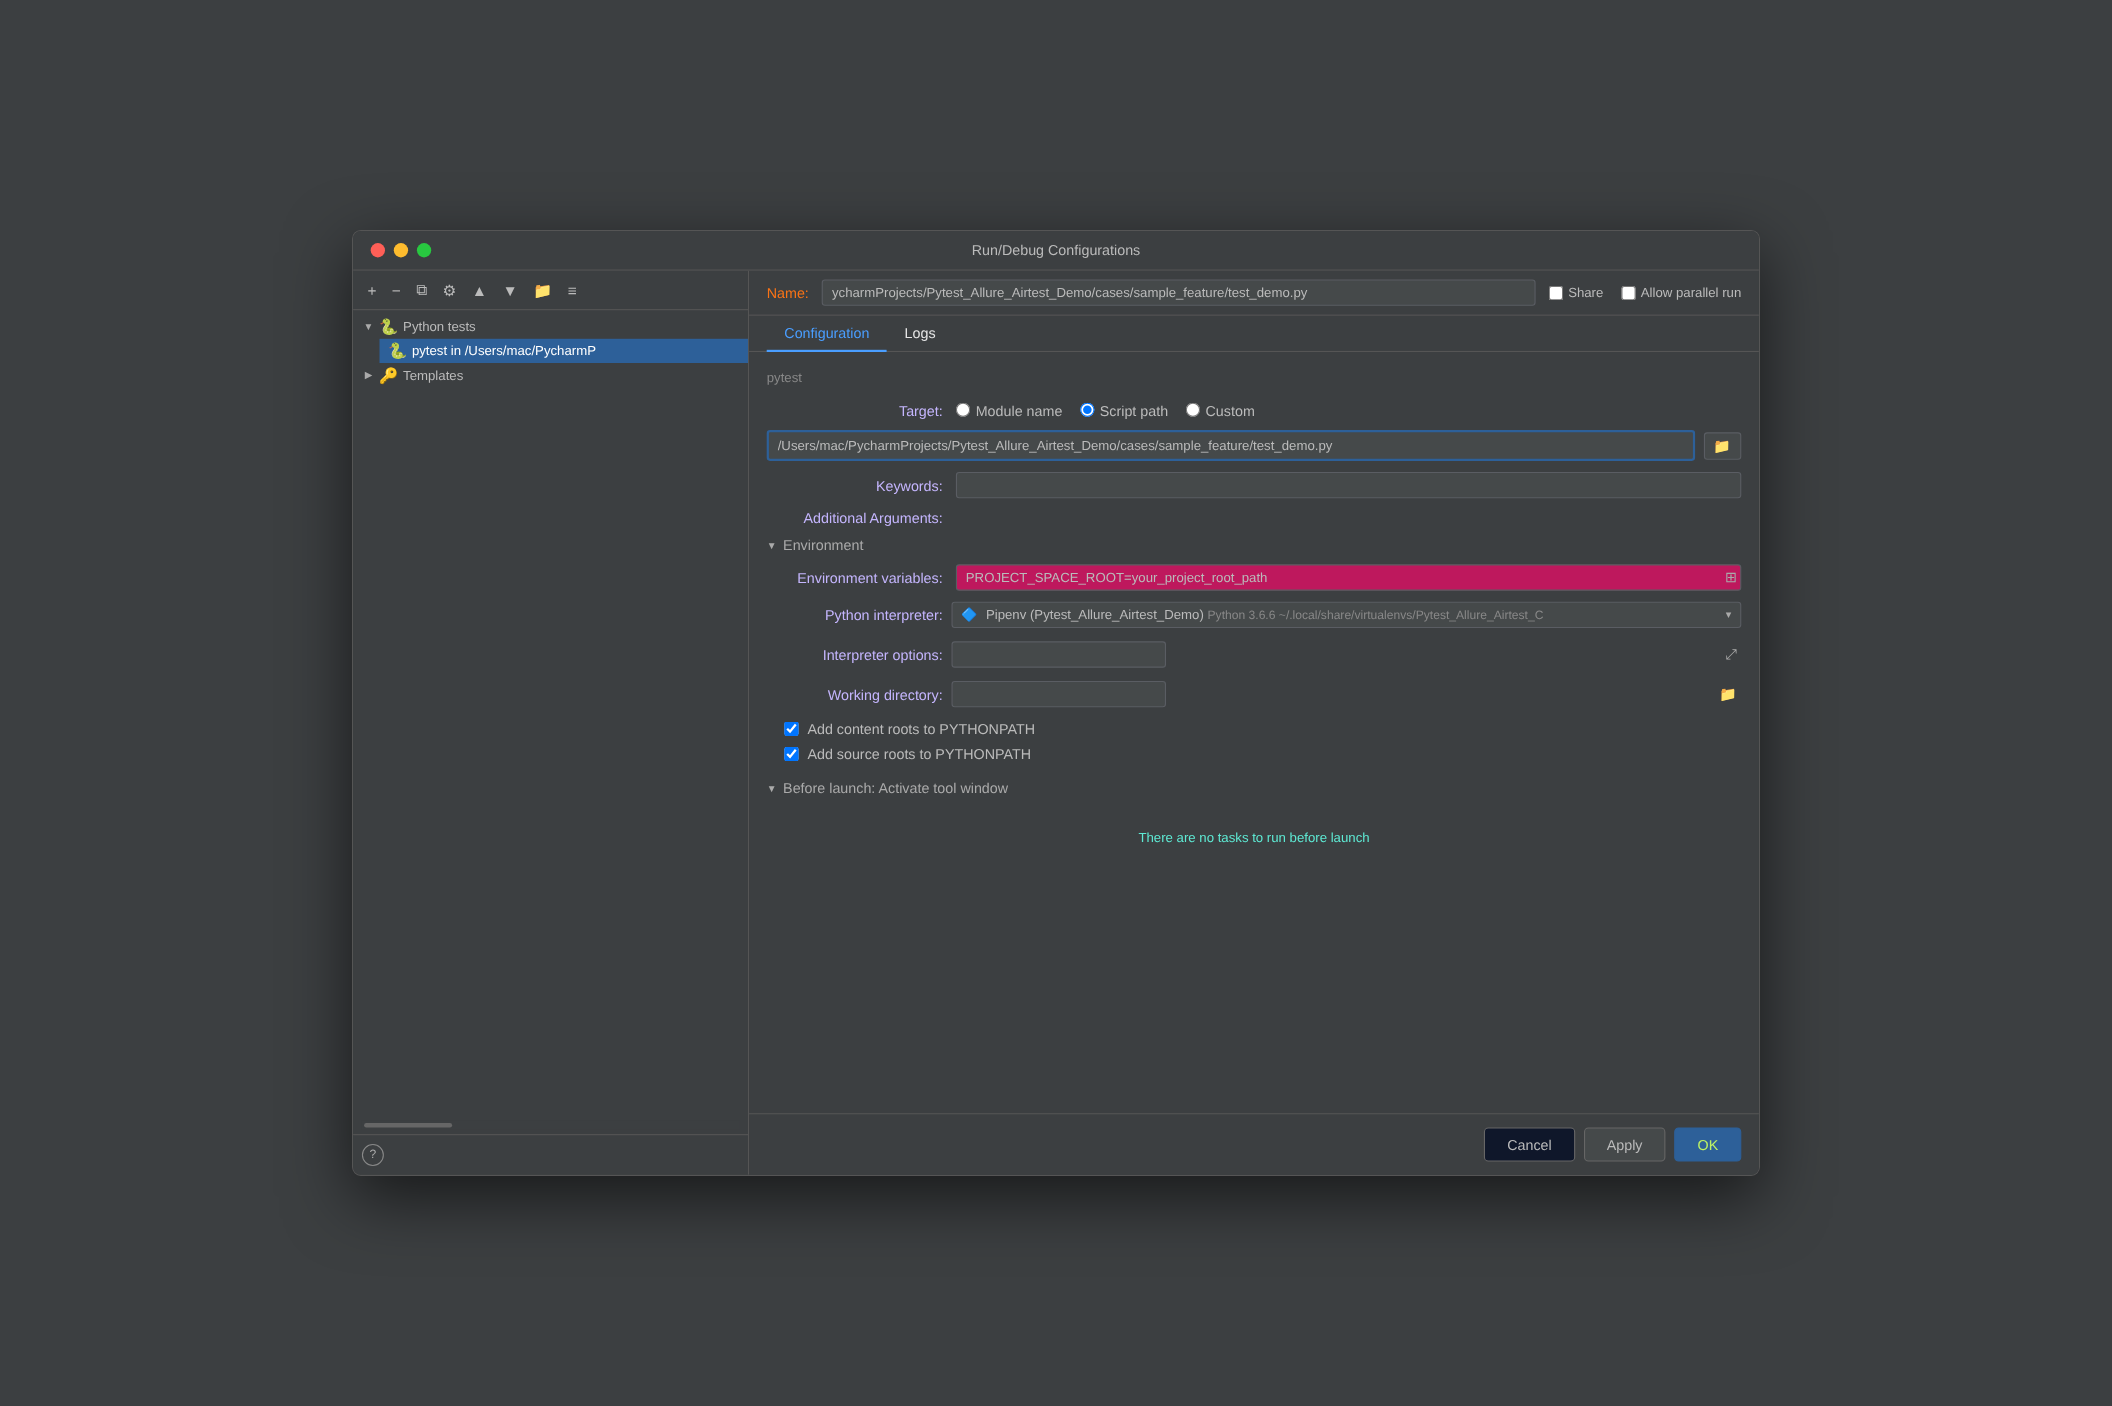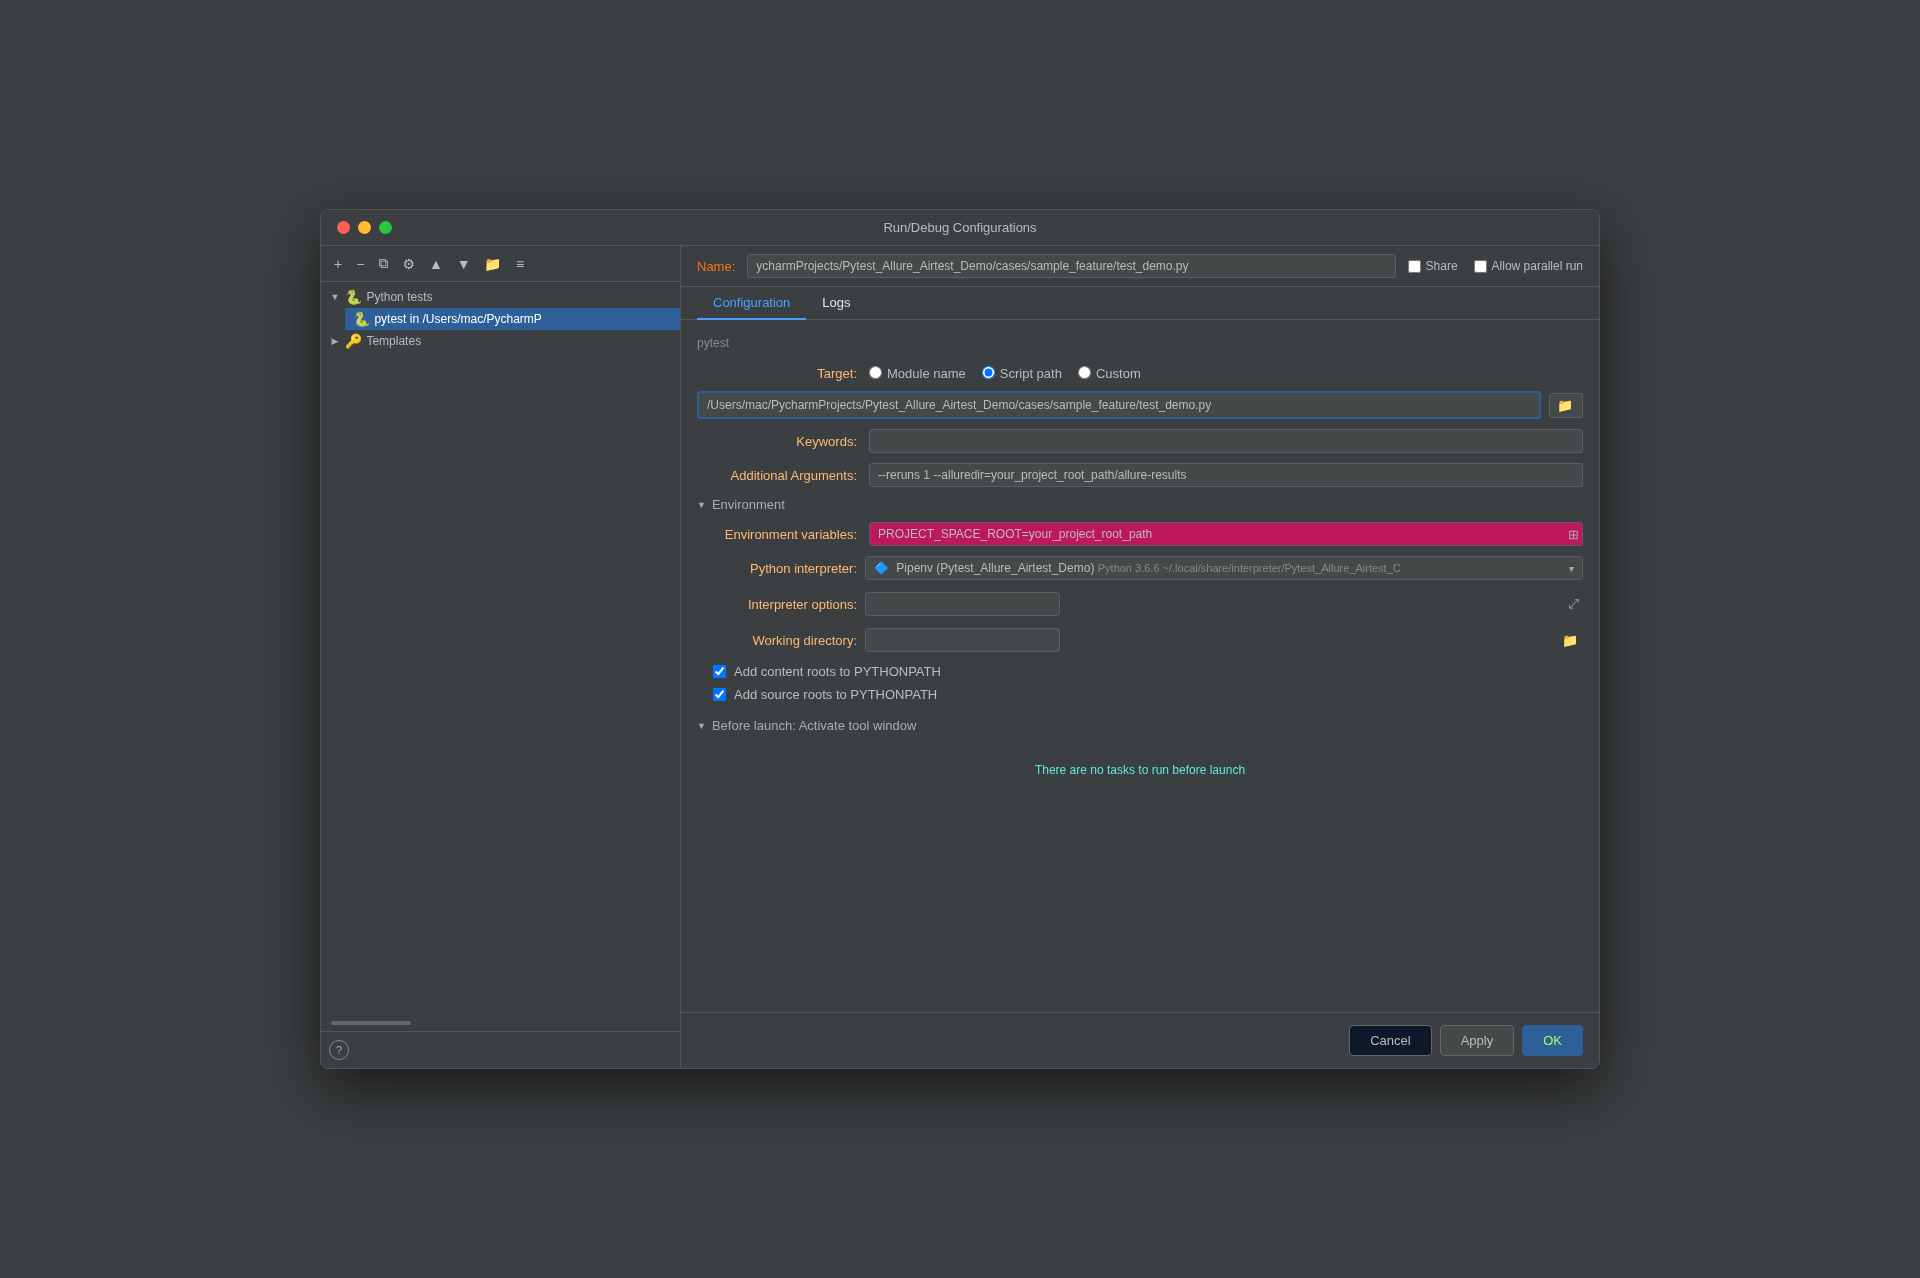--- a/index.html
+++ b/index.html
@@ -200,21 +200,21 @@
       margin-bottom: 12px;
       padding-bottom: 4px;
     }
     .form-row {
       display: flex;
       align-items: center;
       margin-bottom: 10px;
       gap: 12px;
     }
     .form-label {
-      color: #fdba74;
+      color: #c4b5fd;
       font-size: 13px;
       min-width: 160px;
       text-align: right;
     }
     .form-control {
       flex: 1;
       background: #45494a;
       border: 1px solid #5a5d63;
       color: #bbbbbb;
       padding: 4px 8px;
@@ -511,21 +511,20 @@
           <button class="browse-btn">📁</button>
         </div>
 
         <div class="form-row">
           <span class="form-label">Keywords:</span>
           <input class="form-control" type="text" value="" style="">
         </div>
 
         <div class="form-row">
           <span class="form-label">Additional Arguments:</span>
-          <input class="form-control" type="text" value="--reruns 1 --alluredir=your_project_root_path/allure-results" style="">
         </div>
 
         <div class="section-collapse">
           <span class="collapse-arrow">▼</span>
           <span>Environment</span>
         </div>
 
         <div class="env-row">
           <span class="form-label">Environment variables:</span>
           <div class="env-input-wrapper">
@@ -533,21 +532,21 @@
             <button class="env-btn">⊞</button>
           </div>
         </div>
 
         <div class="interpreter-row">
           <span class="form-label">Python interpreter:</span>
           <div class="interpreter-select">
             <span>
               <span class="interp-icon">🔷</span>
               <span class="interp-text">Pipenv (Pytest_Allure_Airtest_Demo)</span>
-              <span class="interp-text" style="color:#888; font-size:11px;">Python 3.6.6 ~/.local/share/interpreter/Pytest_Allure_Airtest_C</span>
+              <span class="interp-text" style="color:#888; font-size:11px;">Python 3.6.6 ~/.local/share/virtualenvs/Pytest_Allure_Airtest_C</span>
             </span>
             <span class="interp-arrow">▾</span>
           </div>
         </div>
 
         <div class="interpreter-row">
           <span class="form-label">Interpreter options:</span>
           <div class="env-input-wrapper">
             <input class="interp-options-input" type="text" value="" style="">
             <button class="env-btn">⤢</button>

